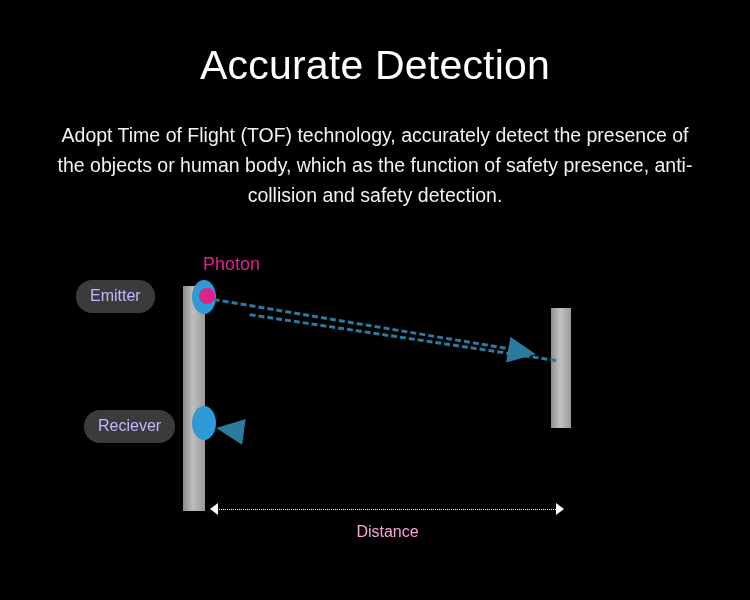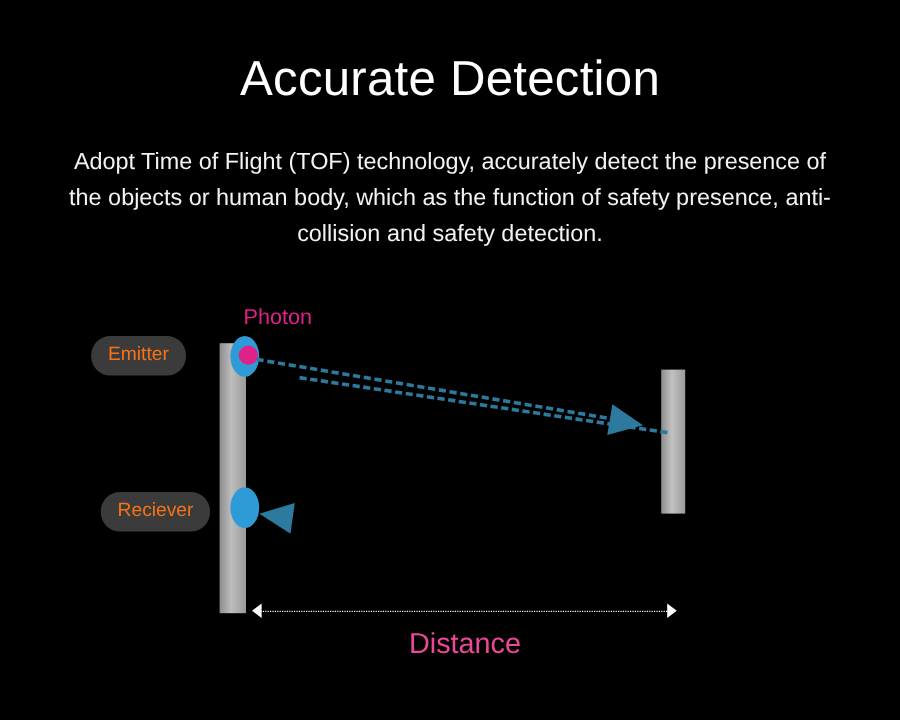--- a/index.html
+++ b/index.html
@@ -93,21 +93,21 @@
     left: 203px;
     top: 14px;
     font-size: 18px;
     color: #e0218a;
   }
 
   
   .pill {
     position: absolute;
     background: #3b3b3b;
-    color: #f97316;
+    color: #c4b5fd;
     border-radius: 16px;
     font-size: 16px;
     padding: 7px 14px 8px 14px;
     white-space: nowrap;
     box-shadow: 0 1px 2px rgba(0,0,0,0.6);
     text-align: center;
   }
   .pill.emitter { left: 76px; top: 40px; }
   .pill.receiver { left: 84px; top: 170px; }
   .pill.target { left: 578px; top: 110px; }
@@ -175,22 +175,22 @@
     left: 556px;
     border-width: 6px 0 6px 8px;
     border-color: transparent transparent transparent #ffffff;
   }
   .dist-label {
     position: absolute;
     left: 215px;
     top: 283px;
     width: 345px;
     text-align: center;
-    font-size: 24px;
-    color: #ec4899;
+    font-size: 16px;
+    color: #f9a8d4;
   }
 </style>
 </head>
 <body>
 
 <div class="page">
 
   <div class="title">Accurate Detection</div>
 
   <div class="subtitle">Adopt Time of Flight (TOF) technology, accurately detect the presence of the objects or human body, which as the function of safety presence, anti-collision and safety detection.</div>

